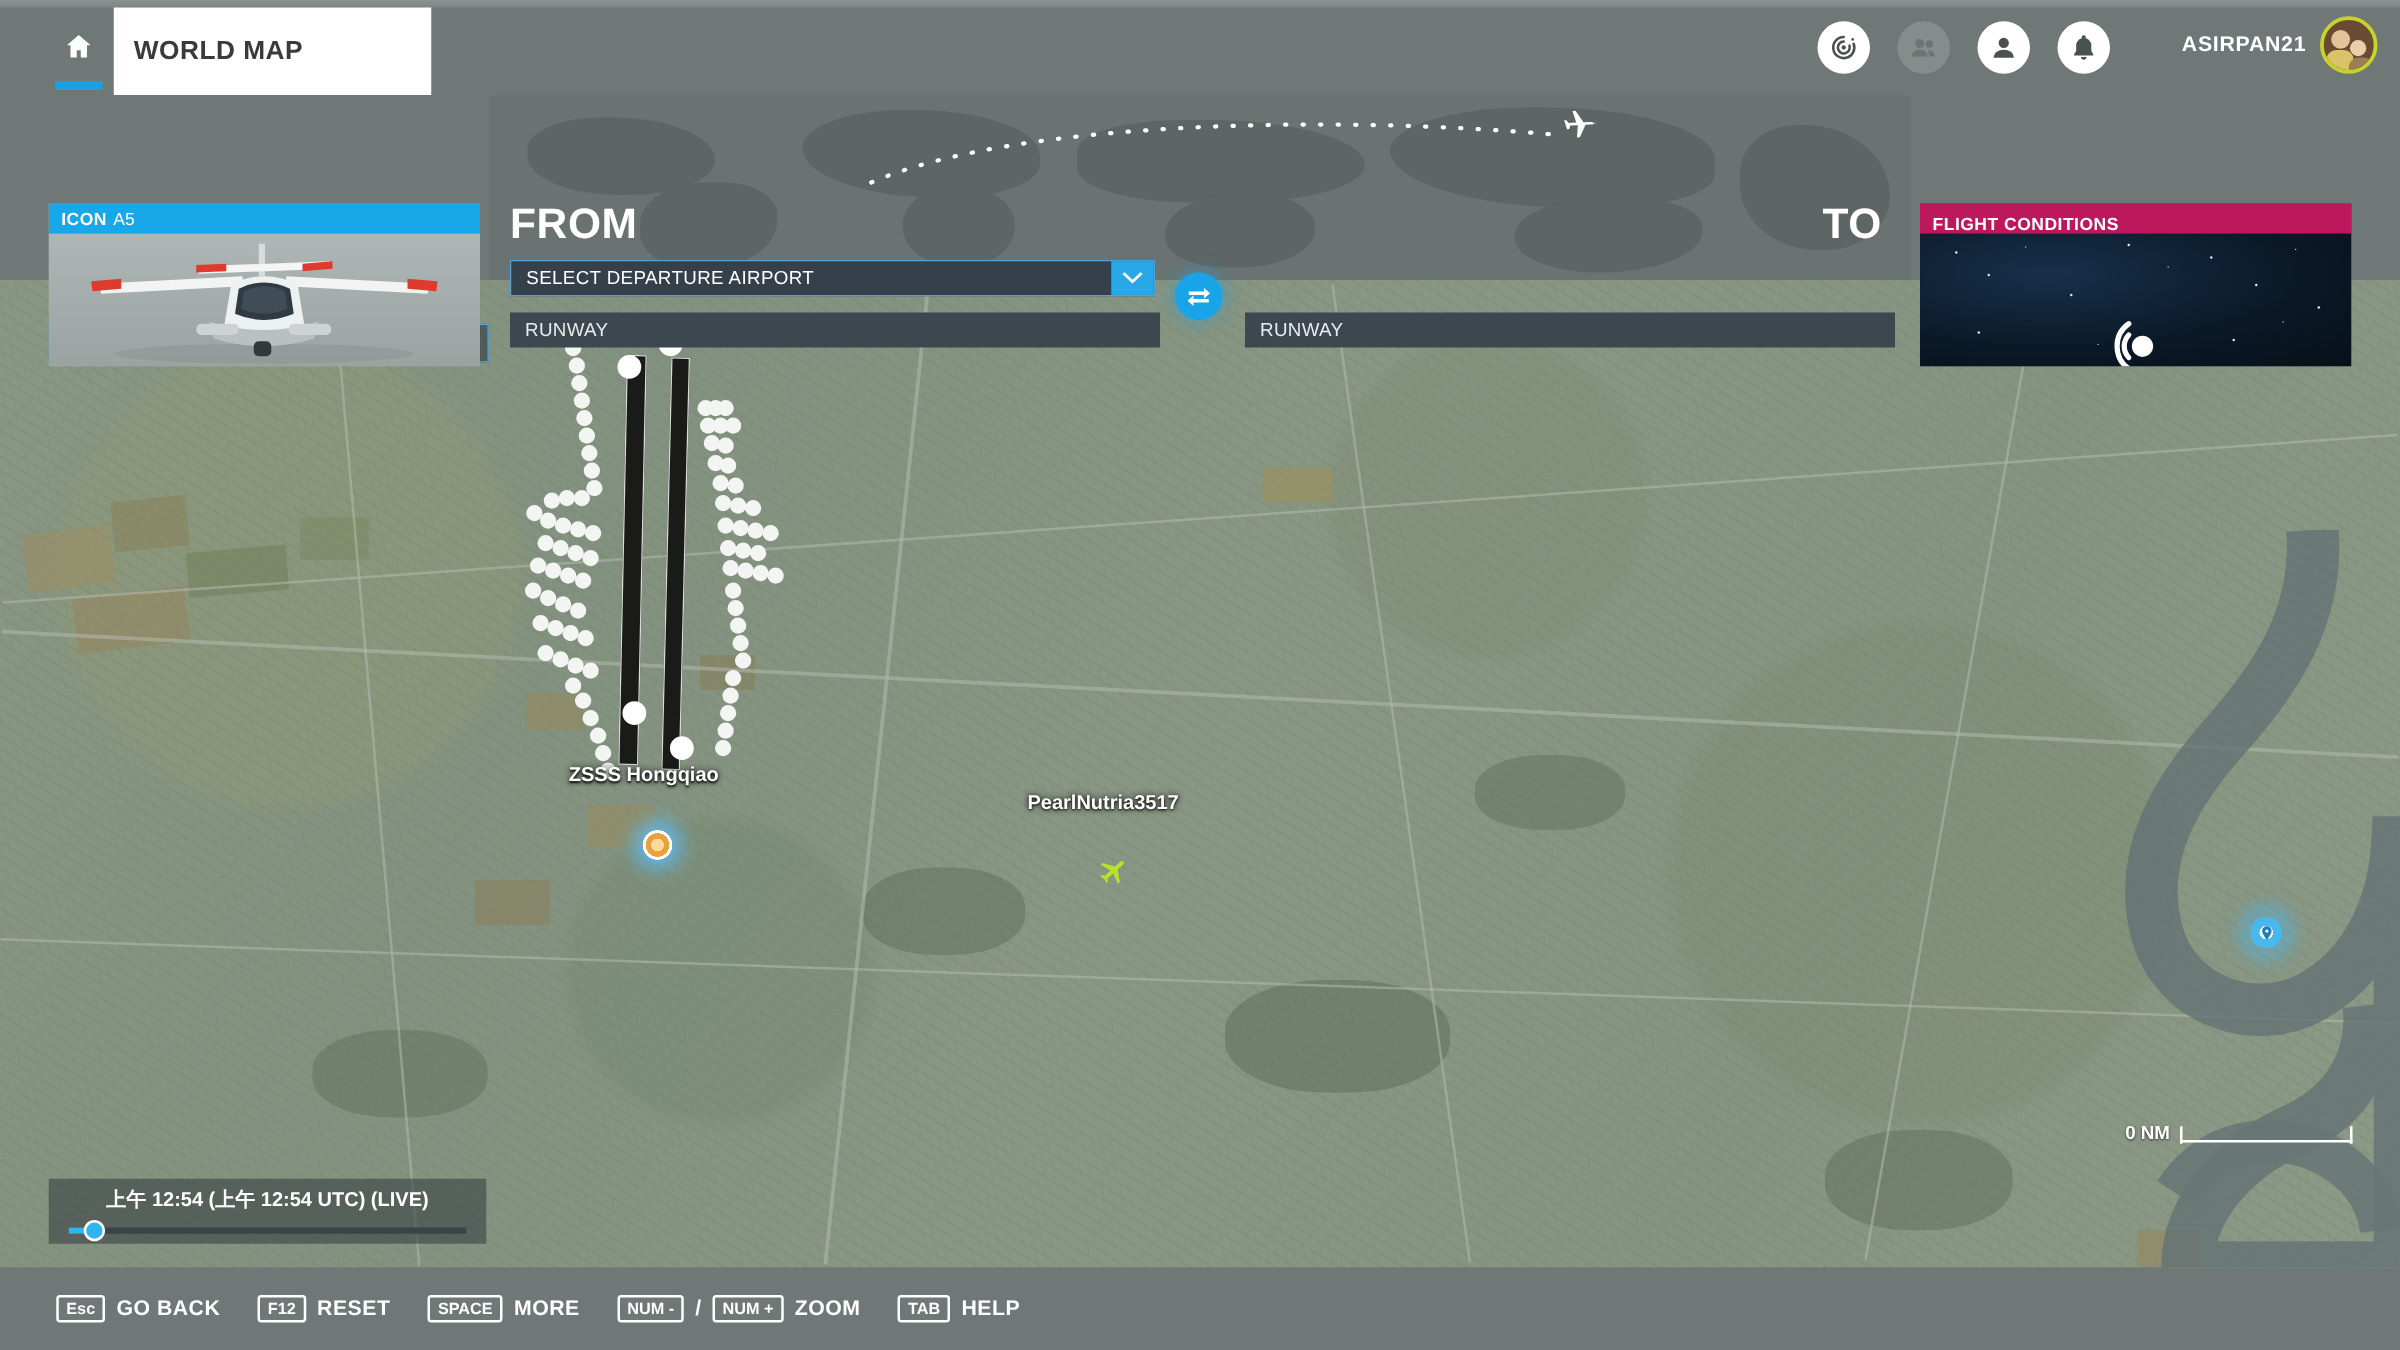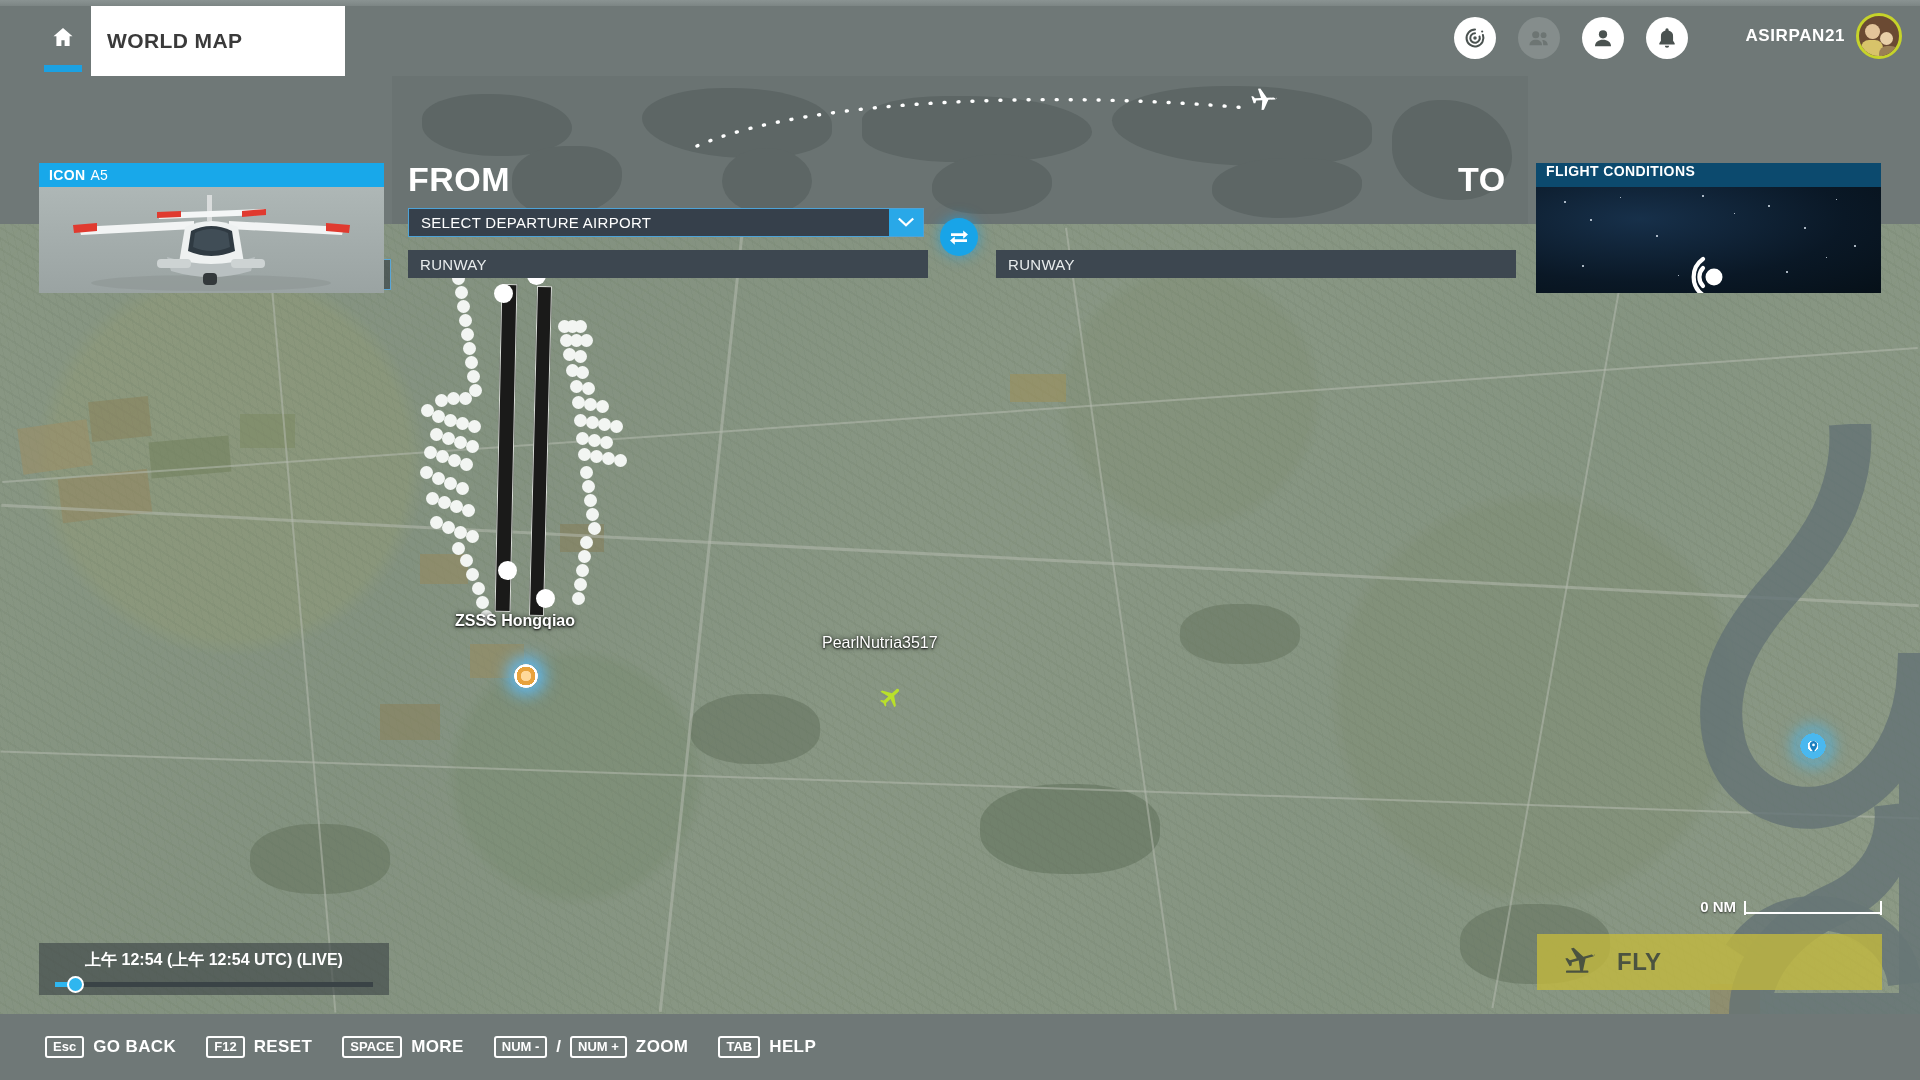--- a/index.html
+++ b/index.html
@@ -116,21 +116,21 @@
   .card-head .n { color:#ffffff; font-size:14px; font-weight:normal; margin-left:5px;}
   .plane-img { position:absolute; left:0; top:24px; width:345px; height:106px;
     background: linear-gradient(to bottom,#aeb7b6,#9aa3a2); }
 
   
   .cond-card {
     position:absolute; left:1536px; top:87px; width:345px; height:130px;
     background:#0a1a2a; overflow:hidden;
   }
   .cond-head {
-    height:24px; background:#0c4a6e; display:flex; align-items:flex-start; padding-left:10px;
+    height:24px; background:#be185d; display:flex; align-items:flex-end; padding-left:10px;
   }
   .cond-head span { color:#ffffff; font-size:14px; font-weight:bold; letter-spacing:.4px;}
   .night-sky {
     position:absolute; left:0; top:24px; width:345px; height:106px;
     background: radial-gradient(ellipse at 30% 30%, #17304a 0%, #0a1826 60%, #061018 100%);
   }
   .star { position:absolute; background:#dfeaf5; border-radius:50%; }
   .live-icon {
     position:absolute; left:50%; top:62px; transform:translateX(-50%);
   }
@@ -171,21 +171,21 @@
     position:absolute; color:#ffffff; font-size:16px; font-weight:bold;
     text-shadow:0 0 5px rgba(0,0,0,.85), 0 1px 2px rgba(0,0,0,.9);
     white-space:nowrap;
   }
   .apt-center {
     position:absolute; width:24px; height:24px; border-radius:50%;
     box-shadow:0 0 16px 7px rgba(90,190,255,.85);
     background:radial-gradient(circle,#ffd89a 0 30%,#e8a23c 31% 55%,#ffffff 56% 70%,rgba(255,255,255,.2) 71%);
   }
   .player-label{
-    position:absolute; color:#ffffff; font-size:16px; font-weight:normal;
+    position:absolute; color:#ffffff; font-size:16px; font-weight:bold;
     text-shadow:0 0 5px rgba(0,0,0,.85), 0 1px 2px rgba(0,0,0,.9);
     white-space:nowrap;
   }
   .player-plane{ position:absolute; color:#b9e02a; font-size:22px; line-height:1; }
   .poi-pin {
     position:absolute; width:34px; height:34px; border-radius:50%;
     background:radial-gradient(circle,#ffffff 0 22%,#49b8ef 23% 52%,rgba(73,184,239,.35) 53% 100%);
     display:flex; align-items:center; justify-content:center;
     box-shadow:0 0 14px 5px rgba(73,184,239,.55);
   }
@@ -422,29 +422,20 @@
 
     <div class="scalebar" style="right:38px;top:674px;">
       <span class="lbl">0 NM</span>
       <span class="scale-line">
         <span class="h"></span>
           <span class="c1"></span>
           <span class="c2"></span>
       </span>
     </div>
 
-    <div class="fly-btn" style="right:38px;top:710px;">
-      <span>
-        <svg width="38" height="28" viewBox="0 0 24 20" fill="#4b5340">
-          <path d="M21.5 7.3c-.2-.8-1-1.3-1.8-1.1l-5.3 1.4-6.9-6.4-1.9.5 4.1 7.1-4.9 1.3-1.9-1.5-1.4.4 1.7 3 .1.1 1.3 2.3 1.4-.4.2-2.4 4.9-1.3 1.1 8.1 1.9-.5 1.9-9 5.3-1.4c.8-.2 1.3-1 1.2-1.8z"></path>
-          <rect x="2" y="17.5" width="16" height="1.6" rx=".6"></rect>
-        </svg>
-      </span>
-      <span class="lbl">FLY</span>
-    </div>
   </div>
 
   <div class="topnav">
     <div class="home-btn">
       <span class="home-glyph">
         <svg width="26" height="24" viewBox="0 0 24 24" fill="#ffffff">
           <path d="M12 3 2.5 11.2h2.9V21h5V15.2h3.2V21h5v-9.8h2.9z"></path>
         </svg>
       </span>
       <span class="home-underline"></span>

